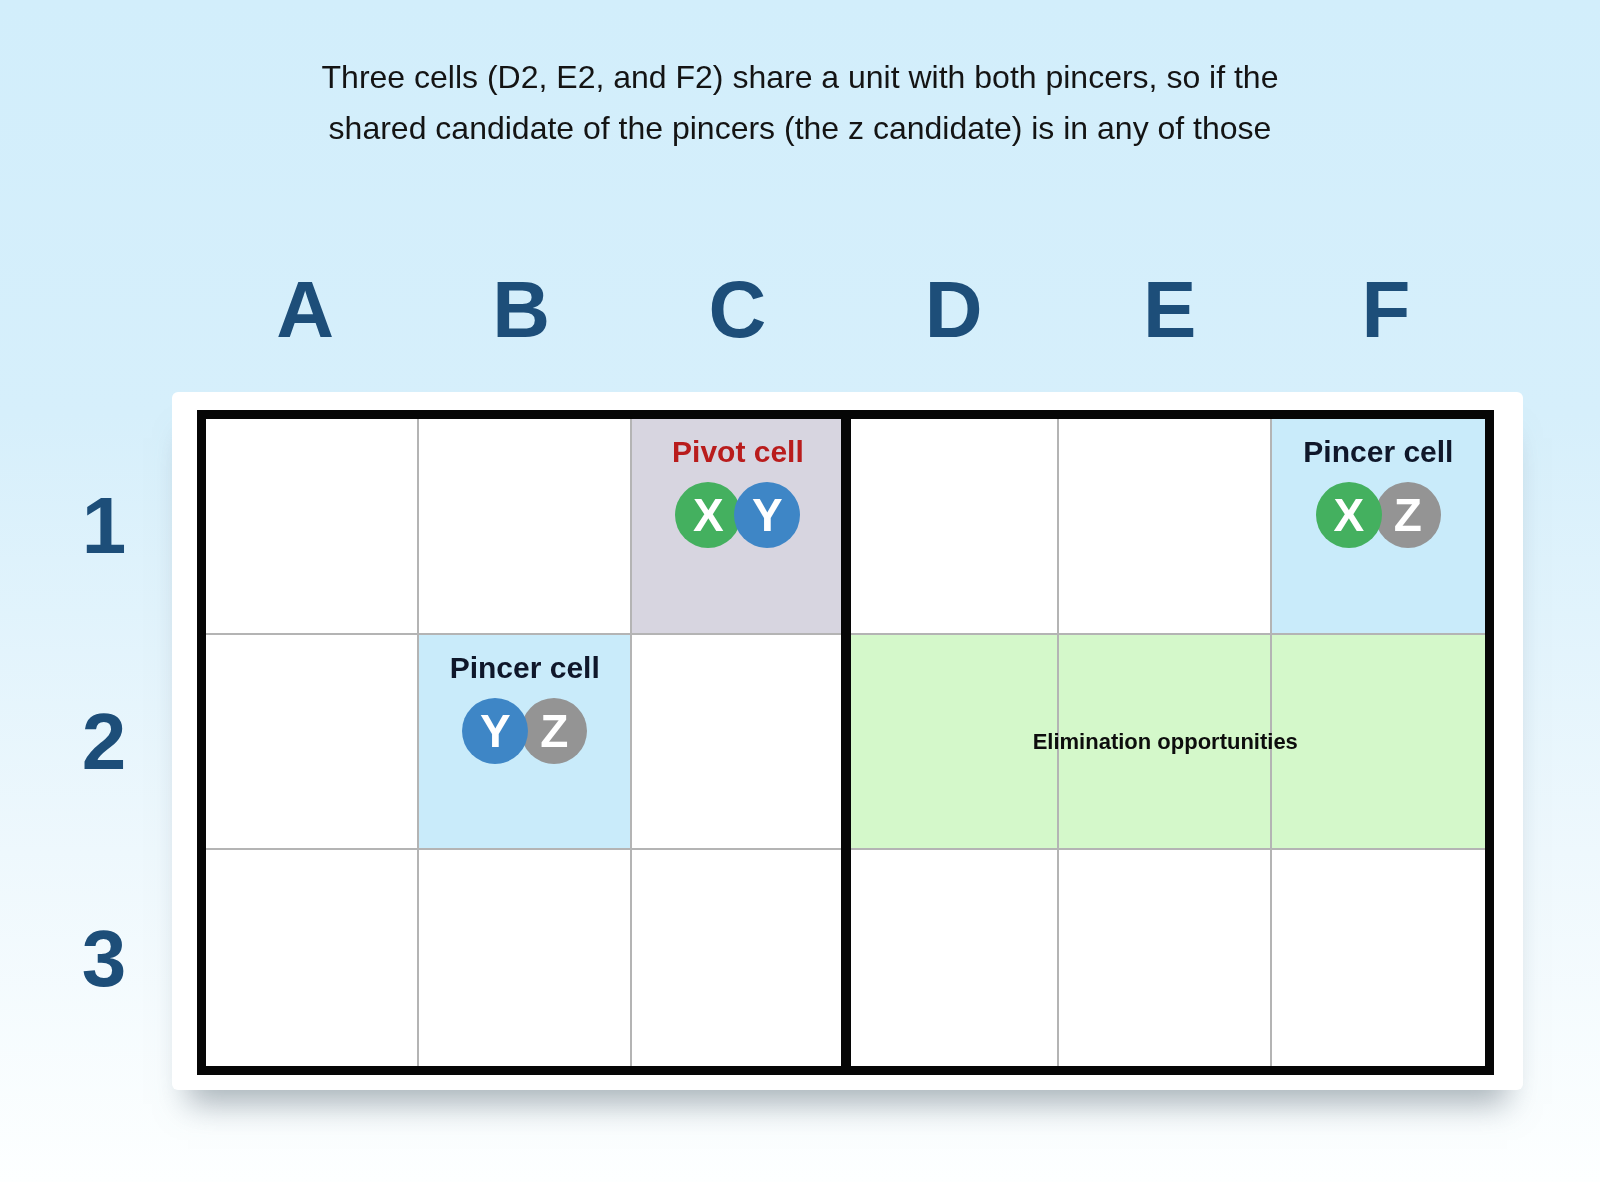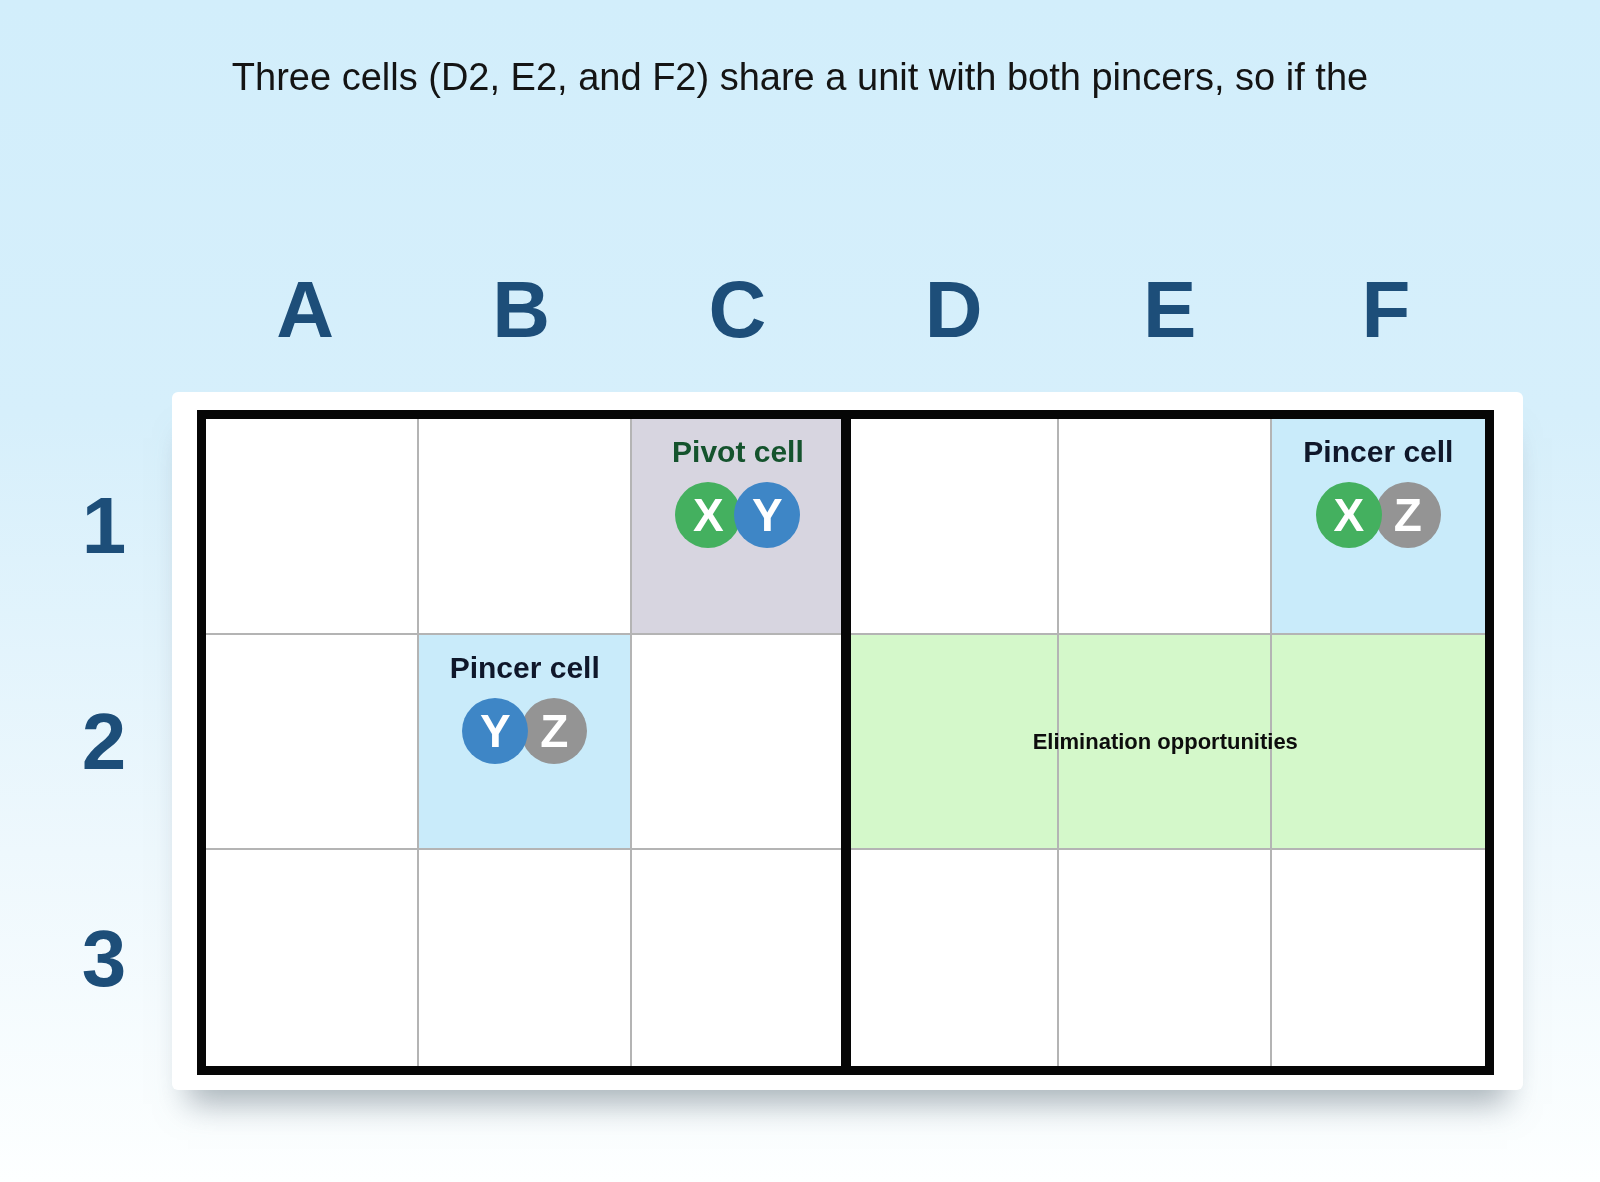--- a/index.html
+++ b/index.html
@@ -3,21 +3,21 @@
 <meta charset="utf-8">
 <style>
   html,body{margin:0;padding:0}
   .page{
     position:relative;width:1600px;height:1182px;overflow:hidden;
     background:linear-gradient(180deg,#d2eefb 0%,#d6effb 35%,#eef8fd 72%,#fdffff 100%);
     font-family:"Liberation Sans",sans-serif;
   }
   .caption{
     position:absolute;top:52px;left:0;width:100%;
-    text-align:center;color:#141414;font-size:38px;line-height:51px;font-weight:400;
+    text-align:center;color:#141414;font-size:32px;line-height:51px;font-weight:400;
   }
   .caption div{white-space:nowrap}
   .col-headers{
     position:absolute;left:197px;top:262px;width:1297px;height:96px;display:flex;
   }
   .col-h{
     flex:1;text-align:center;font-size:80px;font-weight:bold;color:#1d4e79;line-height:96px;
   }
   .row-h{
     position:absolute;left:38px;width:132px;text-align:center;
@@ -37,21 +37,21 @@
     display:grid;grid-template-columns:repeat(6,1fr);grid-template-rows:repeat(3,1fr);
   }
   .cell{position:relative;box-sizing:border-box;border-right:2px solid #b4b4b4;border-bottom:2px solid #b4b4b4;background:#fff}
   .cell.c6{border-right:none}
   .cell.r3{border-bottom:none}
   .hl-pivot{background:#d7d5e0}
   .hl-pincer{background:#c9ebfa}
   .hl-green{background:#d4f8ca}
   .cell-inner{position:absolute;left:0;top:0;right:0;bottom:0;display:flex;flex-direction:column;align-items:center}
   .cell-label{margin-top:16px;font-size:30px;font-weight:bold;white-space:nowrap}
-  .hl-pivot .cell-label{color:#14532d}
+  .hl-pivot .cell-label{color:#b91c1c}
   .hl-pincer .cell-label{color:#0f172a}
   .chips{display:flex;margin-top:13px}
   .chip{
     width:66px;height:66px;border-radius:50%;position:relative;
     color:#fff;font-size:46px;font-weight:bold;
     display:flex;align-items:center;justify-content:center;
   }
   .chip + .chip{margin-left:-7px}
   .chip-green{background:#44b05f}
   .chip-blue{background:#3e86c6}
@@ -68,20 +68,21 @@
     background:#060606;z-index:5;
   }
 </style>
 </head>
 <body>
 
 <div class="page">
 
   <div class="caption">
     <div>Three cells (D2, E2, and F2) share a unit with both pincers, so if the</div>
+    <div>shared candidate of the pincers (the z candidate) is in any of those</div>
   </div>
 
   <div class="col-headers">
     <div class="col-h">A</div>
     <div class="col-h">B</div>
     <div class="col-h">C</div>
     <div class="col-h">D</div>
     <div class="col-h">E</div>
     <div class="col-h">F</div>
   </div>

